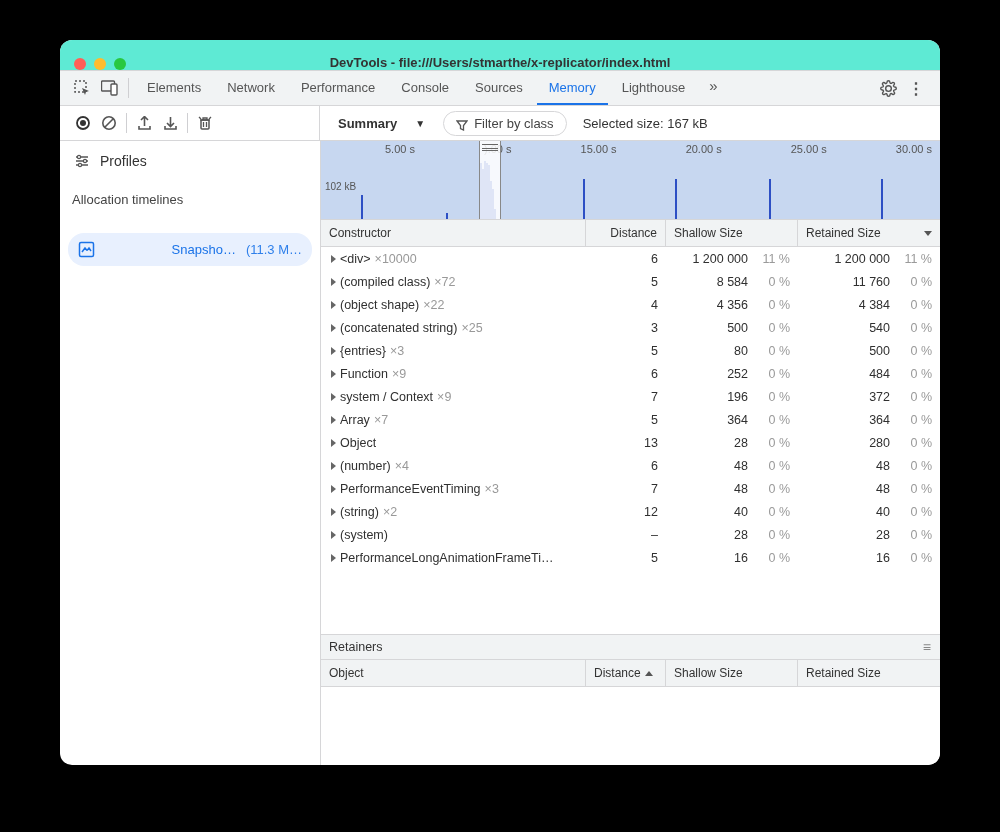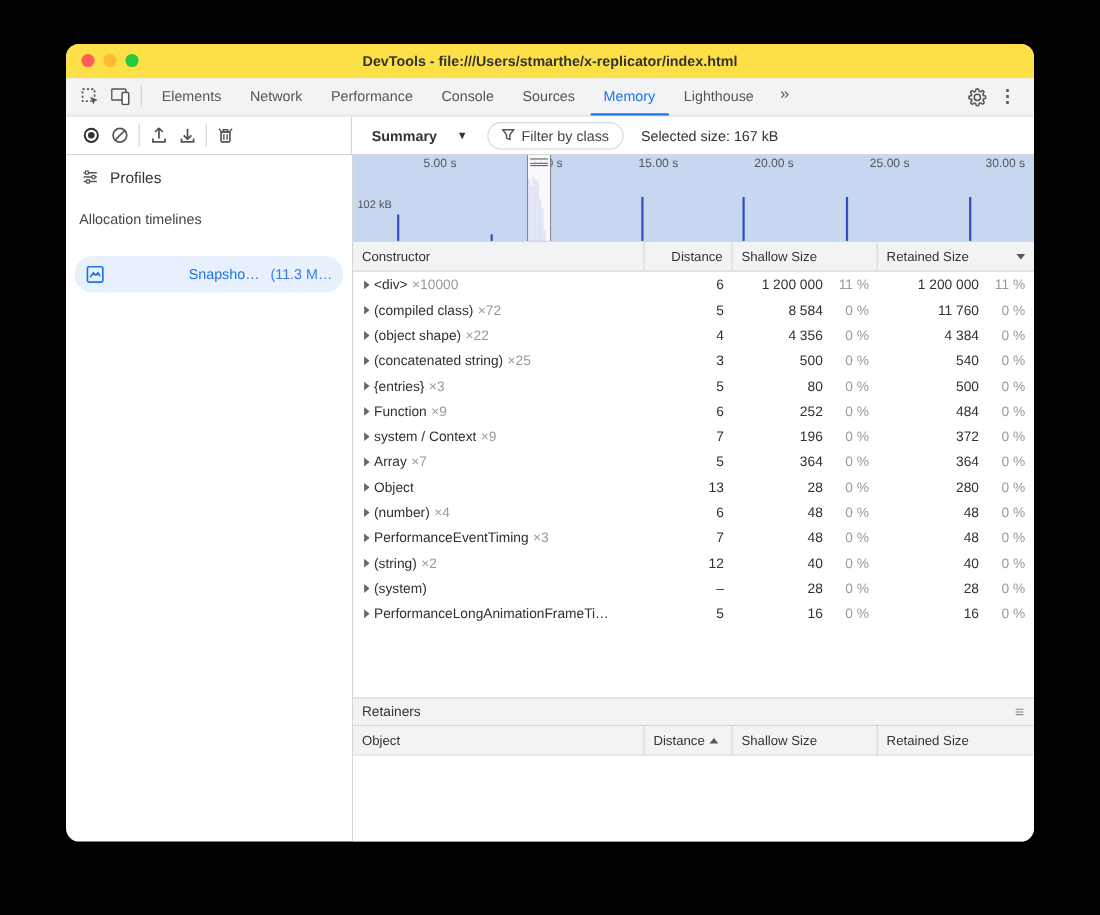--- a/index.html
+++ b/index.html
@@ -20,23 +20,23 @@
     height: 725px;
     background: #fff;
     border-radius: 12px;
     box-shadow: 0 20px 60px rgba(0,0,0,0.6);
     overflow: hidden;
     display: flex;
     flex-direction: column;
   }
   .titlebar {
     height: 30px;
-    background: #fde047;
-    display: flex;
-    align-items: center;
+    background: #5eead4;
+    display: flex;
+    align-items: flex-end;
     position: relative;
     border-bottom: 1px solid #d6d6d8;
   }
   .traffic {
     display: flex;
     gap: 8px;
     padding-left: 14px;
   }
   .traffic span {
     width: 12px;
@@ -124,21 +124,21 @@
   .dropdown {
     display: flex;
     align-items: center;
     gap: 18px;
     padding: 4px 8px;
     cursor: pointer;
     font-weight: bold;
   }
   .pill {
     display: flex;
-    align-items: flex-start;
+    align-items: flex-end;
     gap: 6px;
     border: 1px solid #d6d6d8;
     border-radius: 14px;
     padding: 4px 12px;
     font-size: 13px;
     color: #444;
     cursor: pointer;
   }
   .sel-size {
     font-size: 13px;

